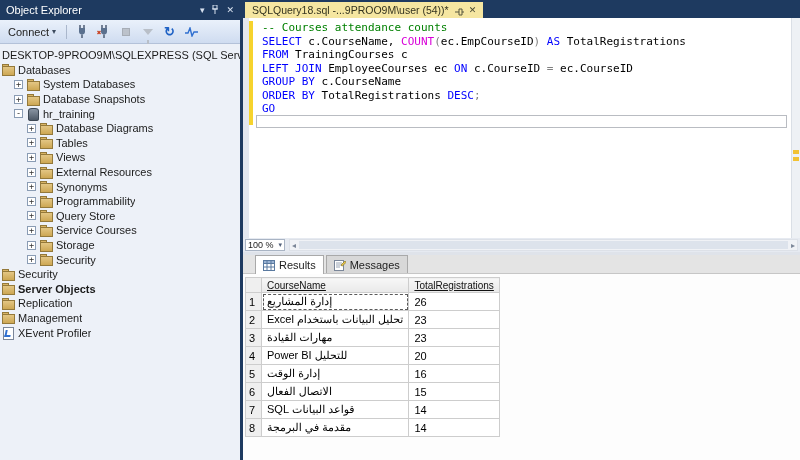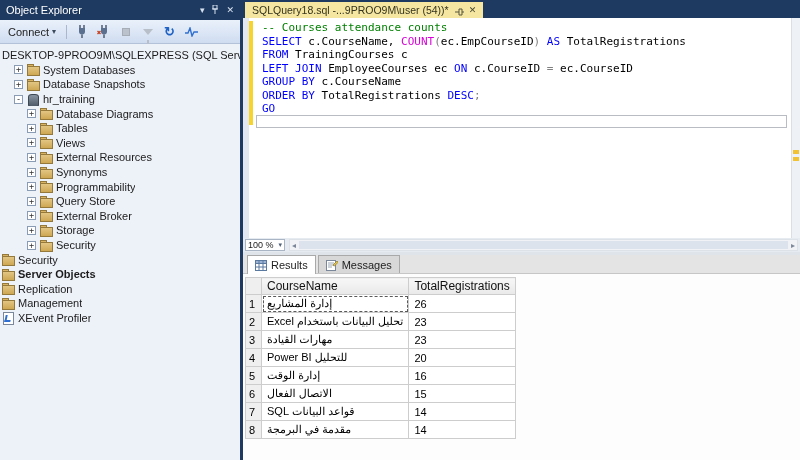--- a/index.html
+++ b/index.html
@@ -75,30 +75,30 @@
   .zoombox .dd { font-size:7px; color:#53617a; }
   .hscroll { flex:1; height:12px; margin:0 2px 0 4px; background:#f0f2f6; border:1px solid #dde1e8;
              display:flex; align-items:center; justify-content:space-between; font-size:8px;
              color:#7b8698; padding:0 2px; }
   .hthumb { flex:1; height:8px; margin:0 3px; background:#dde3ec; }
 
   .splitter { position:absolute; left:243px; top:252px; width:557px; height:3px; background:#dfe3ea; }
 
   
   .results { position:absolute; left:243px; top:255px; width:557px; height:205px; background:#fdfdfd; }
-  .rtabs { height:19px; background:#e4e4e4; display:flex; align-items:flex-end; padding-left:4px;
+  .rtabs { height:19px; background:#e4e4e4; display:flex; align-items:flex-end; padding-left:12px;
            gap:2px; border-bottom:1px solid #c6c6c6; }
   .rtab { height:18px; display:flex; align-items:center; gap:4px; padding:0 7px; font-size:11px;
           color:#1d1d1d; background:#d8d8d8; border:1px solid #a9a9a9; border-bottom:none; }
   .rtab.active { background:#fff; height:19px; margin-bottom:-1px; }
 
   table.grid { border-collapse:collapse; margin:3px 0 0 2px; font-size:11px; table-layout:fixed; }
   .grid th, .grid td { border:1px solid #cdcdcd; padding:1px 5px; text-align:left;
                        font-weight:normal; overflow:hidden; white-space:nowrap; }
-  .grid th { height:15px; background:linear-gradient(#f7f7f7,#e9e9e9); font-size:12px; color:#111; }
+  .grid th { height:15px; background:linear-gradient(#f7f7f7,#e9e9e9); font-size:10px; color:#111;text-decoration:underline; }
   .grid td { height:18px; background:#fff; color:#000; }
   .grid td.rn, .grid th.rn { background:#efefef; width:16px; padding:1px 3px; }
   .col-name { width:93px; } .col-total { width:84px; }
   td.sel { outline:1px dashed #5a5a5a; outline-offset:-2px; }
 </style>
 </head>
 <body>
 
 <div id="app">
 
@@ -144,20 +144,24 @@
       <span class="tbico">
         <svg width="13" height="10" viewBox="0 0 13 10">
             <polyline points="0,6 3,6 5,1 7,9 9,5 13,5" fill="none" stroke="#2f6fd0" stroke-width="1.4"></polyline>
           </svg>
       </span>
     </div>
     <div class="tree">
         <div class="titem" style="padding-left: 2px;">
           <span class="lbl">DESKTOP-9PROO9M\SQLEXPRESS (SQL Server 16.0.1000 - DESKTOP-9PRO</span>
         </div>
+        <div class="titem" style="padding-left: 2px;">
+          <span class="tico folder"></span>
+          <span class="lbl">Databases</span>
+        </div>
         <div class="titem" style="padding-left: 14px;">
           <span class="exp">+</span>
           <span class="tico folder"></span>
           <span class="lbl">System Databases</span>
         </div>
         <div class="titem" style="padding-left: 14px;">
           <span class="exp">+</span>
           <span class="tico folder"></span>
           <span class="lbl">Database Snapshots</span>
         </div>
@@ -197,21 +201,21 @@
           <span class="lbl">Programmability</span>
         </div>
         <div class="titem" style="padding-left: 27px;">
           <span class="exp">+</span>
           <span class="tico folder"></span>
           <span class="lbl">Query Store</span>
         </div>
         <div class="titem" style="padding-left: 27px;">
           <span class="exp">+</span>
           <span class="tico folder"></span>
-          <span class="lbl">External Broker</span>
+          <span class="lbl">Service Courses</span>
         </div>
         <div class="titem" style="padding-left: 27px;">
           <span class="exp">+</span>
           <span class="tico folder"></span>
           <span class="lbl">Storage</span>
         </div>
         <div class="titem" style="padding-left: 27px;">
           <span class="exp">+</span>
           <span class="tico folder"></span>
           <span class="lbl">Security</span>

